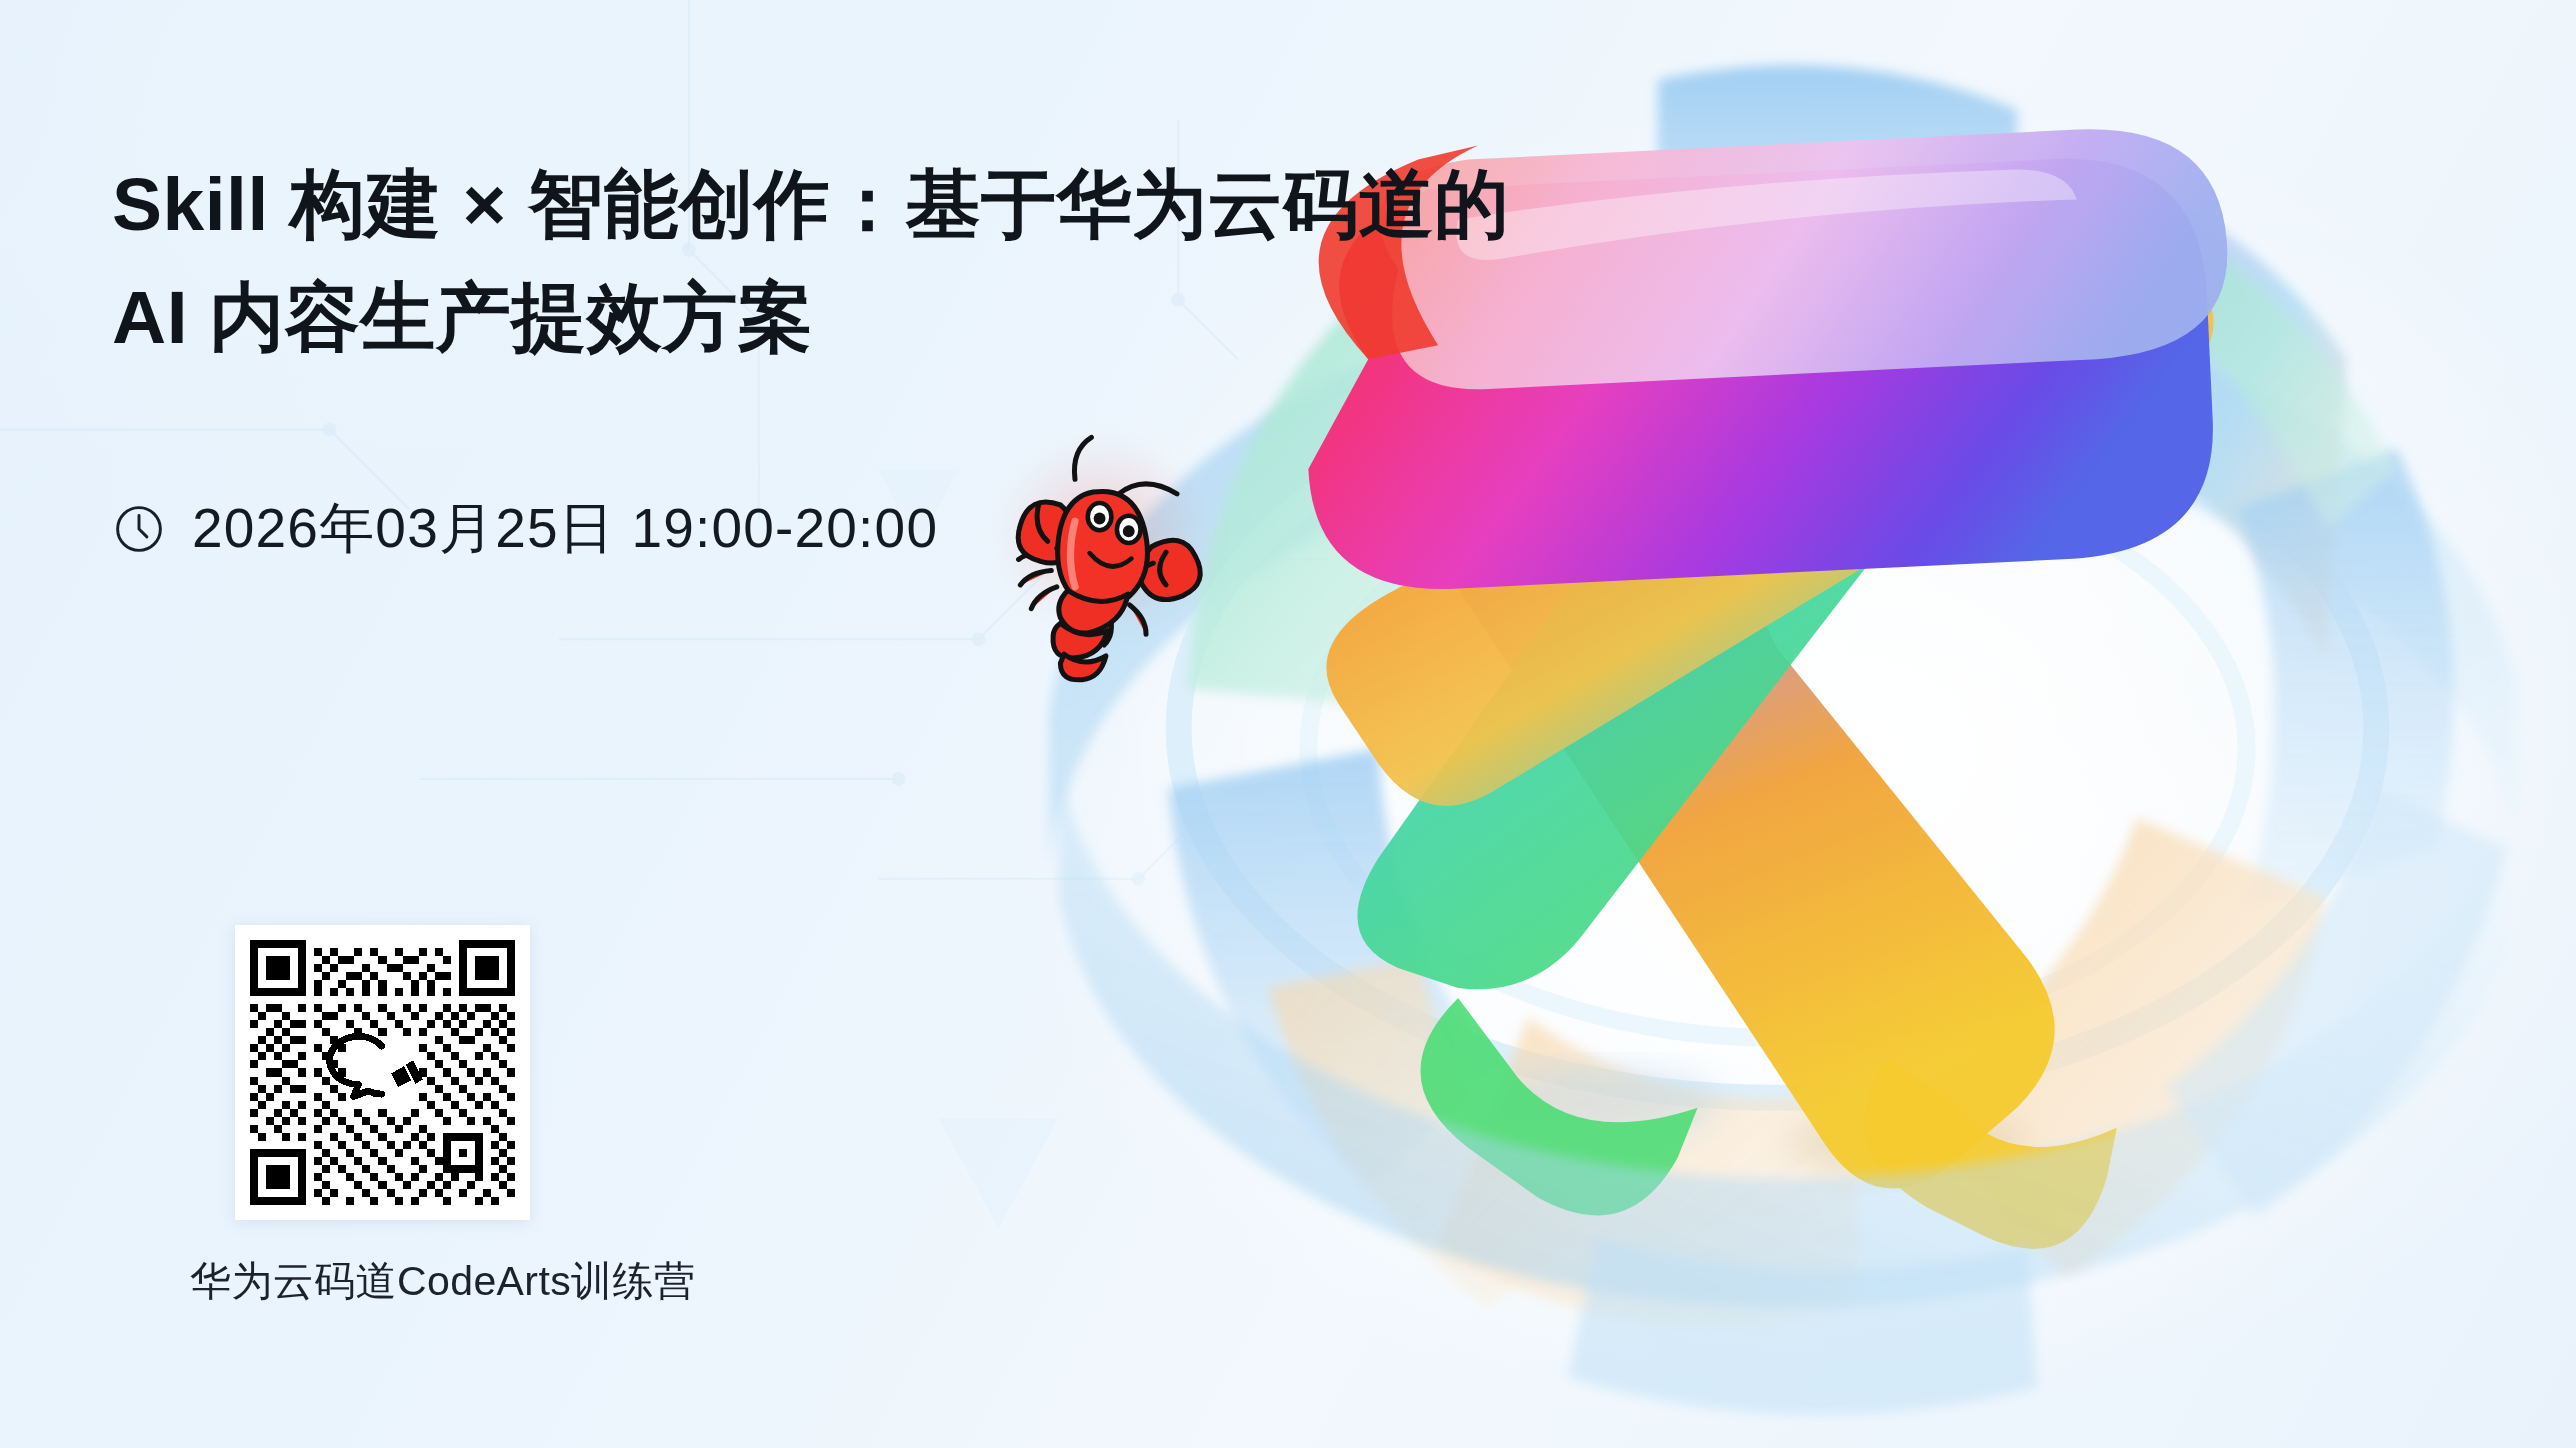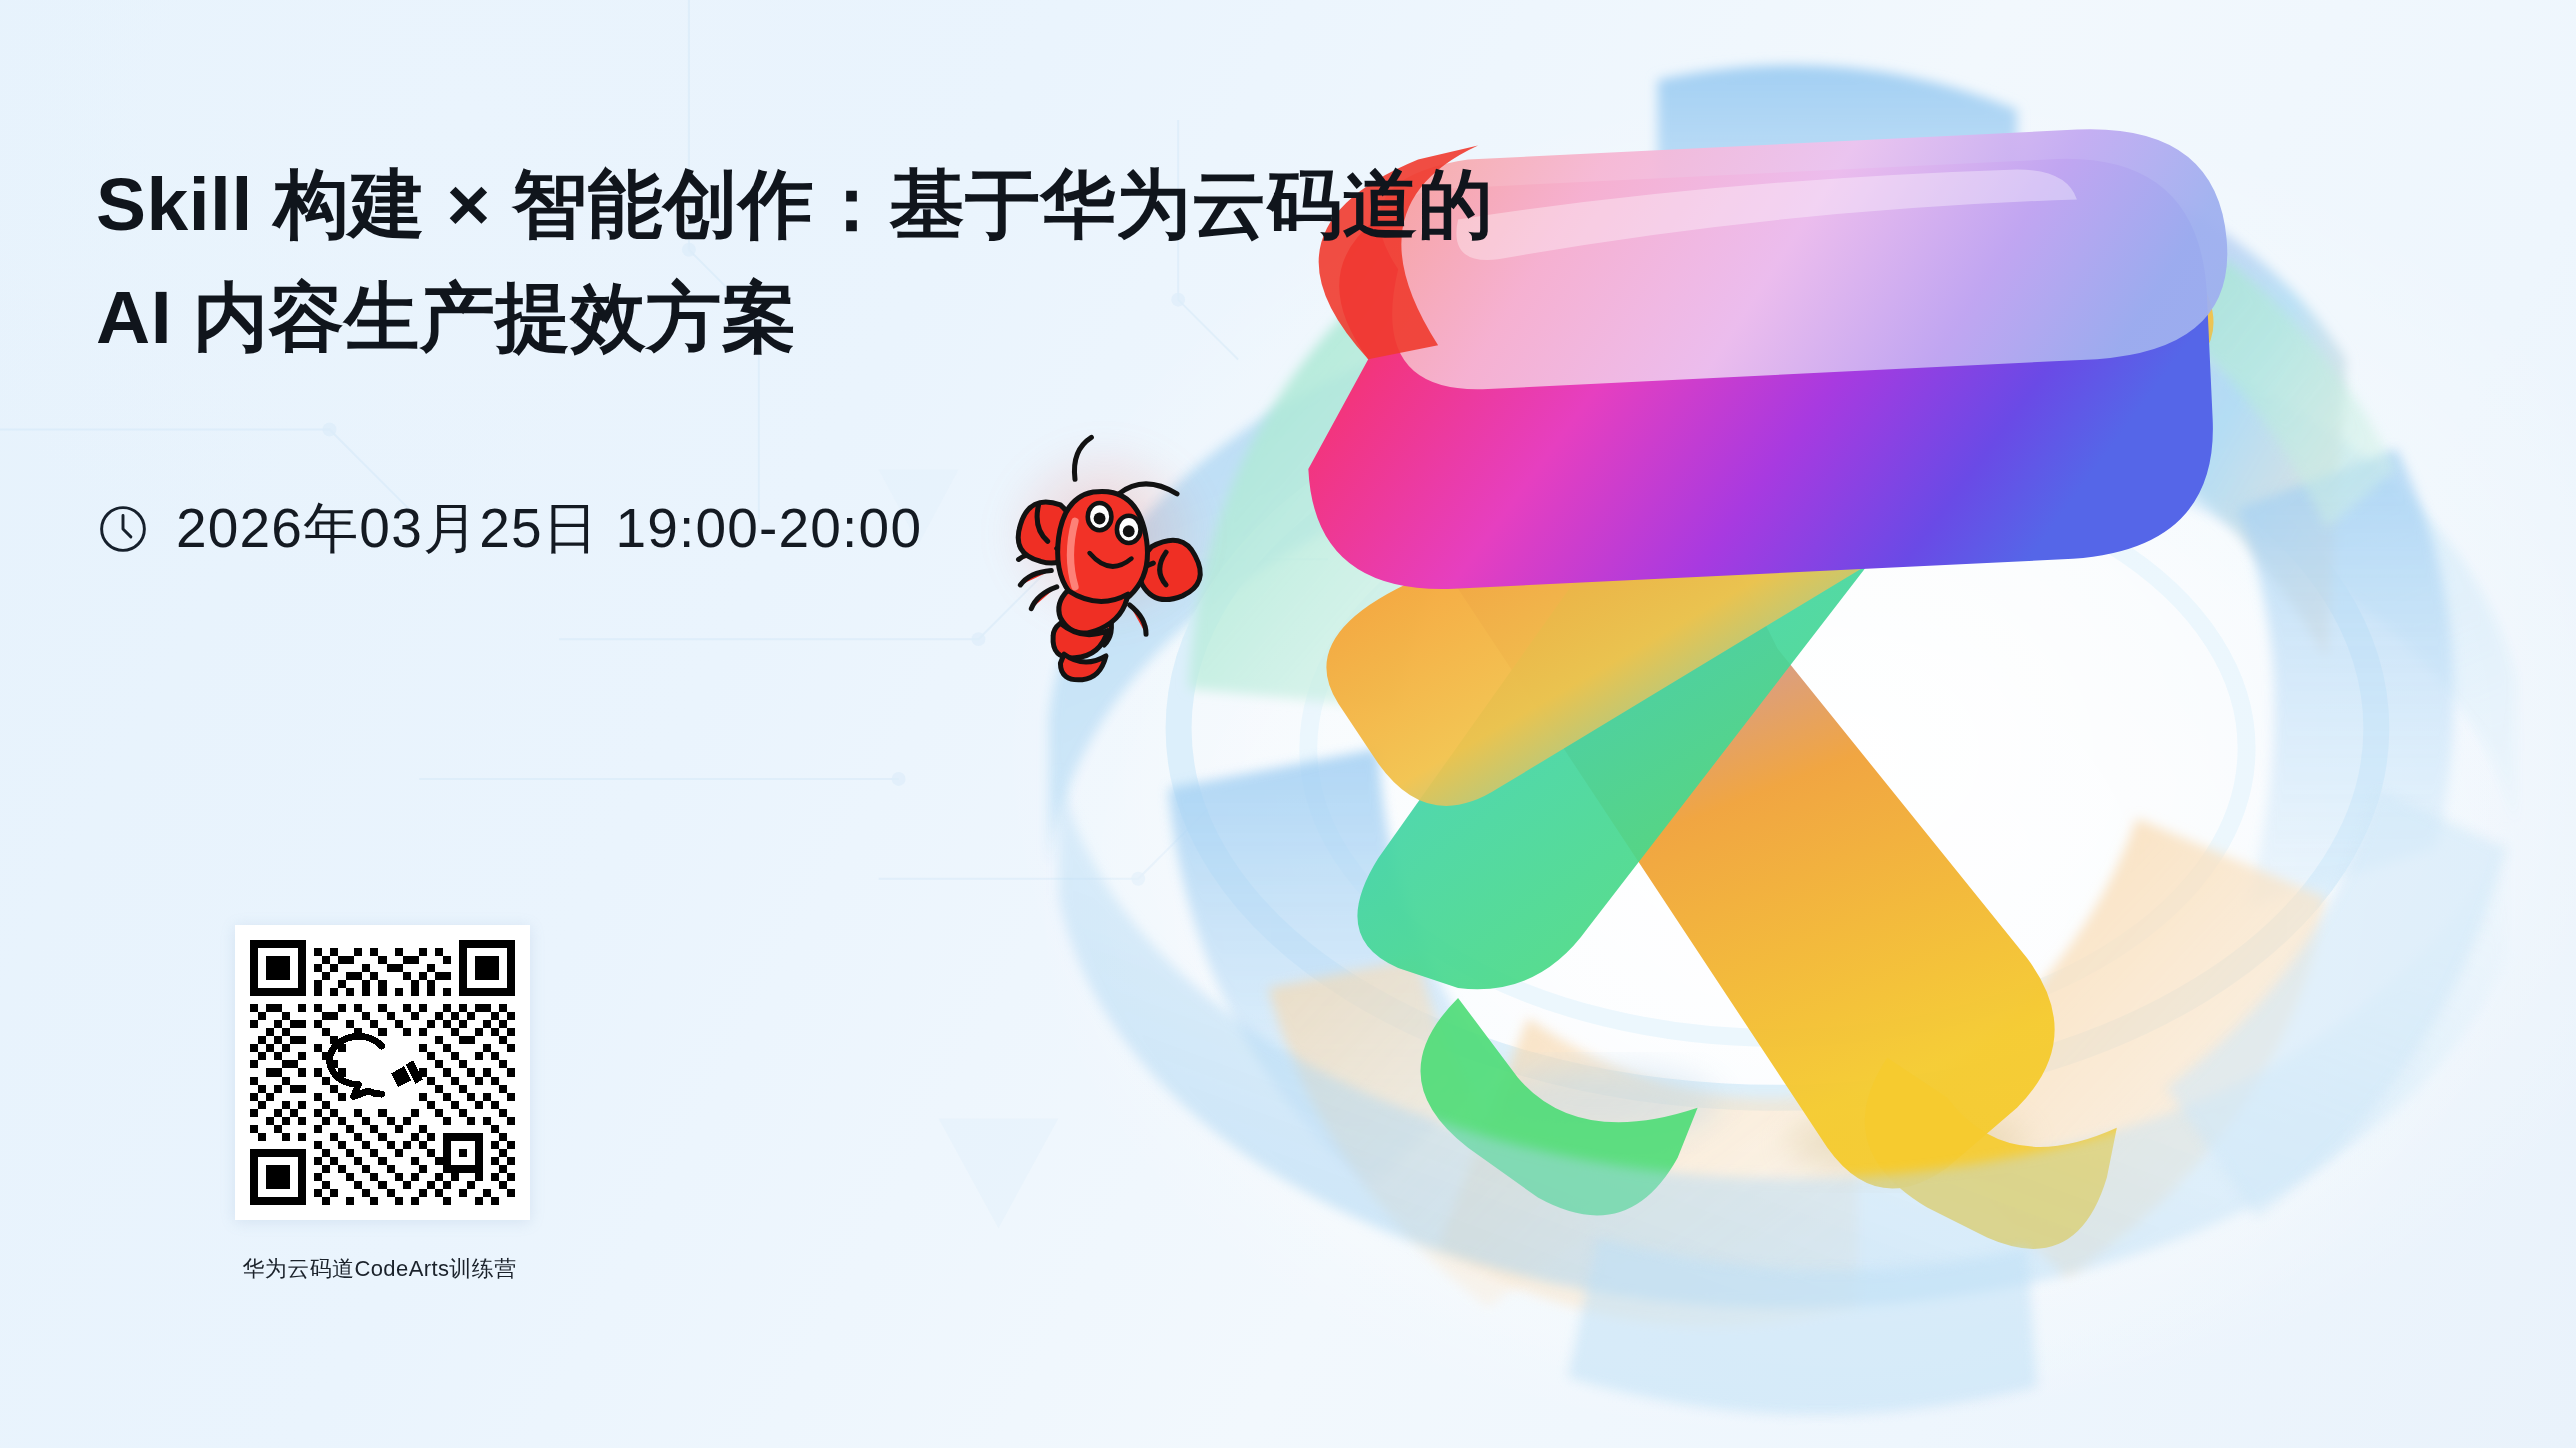--- a/index.html
+++ b/index.html
@@ -13,41 +13,41 @@
     background:
       radial-gradient(1398px 1098px at 72% 52%, rgba(255,255,255,.95) 0%, rgba(255,255,255,0) 62%),
       radial-gradient(899px 699px at 18% 8%, #eaf4fd 0%, rgba(234,244,253,0) 70%),
       linear-gradient(118deg,#e6f2fc 0%,#eaf4fd 32%,#f2f8fd 60%,#eef6fd 80%,#e9f2fb 100%);
   }
 
   
   .techlines{position:absolute;inset:0;opacity:.5;pointer-events:none;}
 
   
-  .content{position:absolute;left:96px;top:148px;width:1248px;}
+  .content{position:absolute;left:112px;top:148px;width:1248px;}
   .title{
     color:#10151c;font-weight:700;letter-spacing:0.5px;
     font-size:75px;line-height:113px;white-space:nowrap;
   }
   .meta{margin-top:118px;}
   .meta-row{display:flex;align-items:center;height:74px;}
   .meta-row + .meta-row{margin-top:22px;}
   .meta-ico{width:54px;height:54px;flex:0 0 54px;margin-right:26px;display:block;}
   .meta-text{font-size:55px;color:#141a22;letter-spacing:1.2px;white-space:nowrap;text-align:right;}
 
   
   .qr-wrap{position:absolute;left:235px;top:925px;}
   .qr-card{
     width:295px;height:295px;background:#ffffff;padding:0;
     box-shadow:0 2px 14px rgba(110,150,190,.18);
     display:flex;align-items:center;justify-content:center;
   }
   .qr-cap{
     margin-top:34px;text-align:center;width:379px;margin-left:-45px;
-    font-size:22px;color:#1b222b;letter-spacing:0.4px;white-space:nowrap;
+    font-size:41px;color:#1b222b;letter-spacing:0.4px;white-space:nowrap;
   }
 
   
   .lobster{position:absolute;left:973px;top:424px;width:255px;height:260px;}
   .lobster-glow{
     position:absolute;left:954px;top:399px;width:300px;height:270px;
     background:radial-gradient(closest-side,rgba(238,120,110,.30),rgba(238,120,110,0) 72%);
     filter:blur(14px);
   }
 

